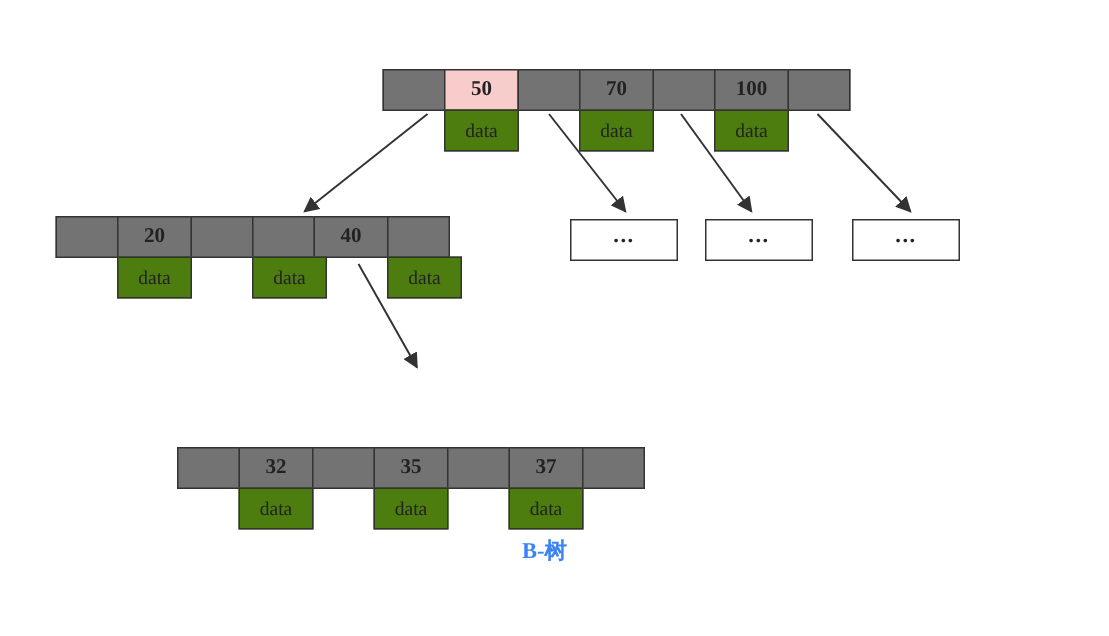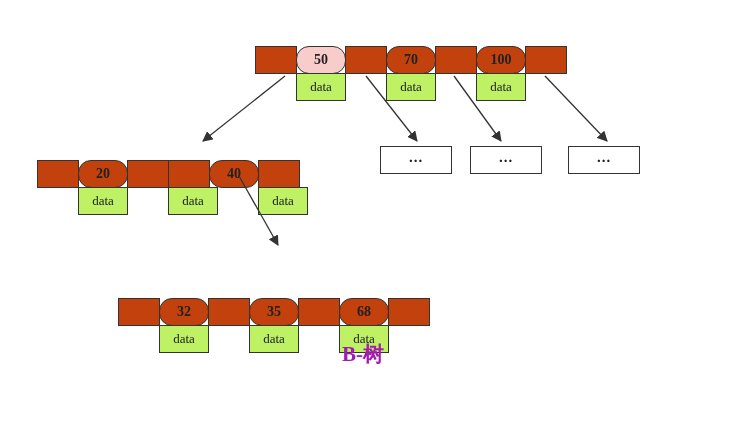--- a/index.html
+++ b/index.html
@@ -10,50 +10,50 @@
     font-family: "Liberation Serif", serif;
     overflow: hidden;
   }
   .stage { position: absolute; inset: 0; }
 
   .bnode { position: absolute; }
   .row { display: flex; }
   .cell {
     height: 28px;
     border: 1px solid var(--border, #333);
-    background: #c2410c;
+    background: #737373;
   }
   .cell + .cell { margin-left: -1px; }
   .ptr { width: 42px; }
   .key {
     width: 50px;
     display: flex; align-items: center; justify-content: center;
-    font-weight: bold; font-size: 14px; color: #222; border-radius: 13px;
+    font-weight: bold; font-size: 14px; color: #222;
   }
   .key.highlight { background: var(--hl, #f9cccc); }
   .databox {
     position: absolute; top: 27px;
     width: 50px; height: 28px;
     border: 1px solid var(--border, #333);
-    background: #bef264;
+    background: #4d7c0f;
     display: flex; align-items: center; justify-content: center;
     font-size: 13px; color: #222;
   }
   .ellipsis {
     position: absolute;
     width: 72px; height: 28px;
     border: 1px solid var(--border, #333);
     background: #ffffff;
     display: flex; align-items: center; justify-content: center;
     font-weight: bold; font-size: 15px; letter-spacing: 1px; color: #222;
     padding-bottom: 6px;
   }
   .caption {
-    position: absolute; top: 340px; left: 288px; width: 150px;
-    text-align: center; font-weight: bold; font-size: 21px; color: #a21caf;
+    position: absolute; top: 358px; left: 288px; width: 150px;
+    text-align: center; font-weight: bold; font-size: 15px; color: #3b82f6;
   }
   svg.arrows { position: absolute; inset: 0; pointer-events: none; }
   svg .arrow { stroke: var(--arrow, #333); stroke-width: 1.3; }
   .ah-fill { fill: var(--arrow, #333); }
 </style>
 </head>
 <body style="background: rgb(255, 255, 255);">
 
 <div class="stage">
 
@@ -65,21 +65,21 @@
       <div class="cell key">70</div>
       <div class="cell ptr"></div>
       <div class="cell key">100</div>
       <div class="cell ptr"></div>
     </div>
     <div class="databox" style="left:41px;">data</div>
     <div class="databox" style="left:131px;">data</div>
     <div class="databox" style="left:221px;">data</div>
   </div>
 
-  <div class="bnode" style="left:37px; top:160px;text-align:center;">
+  <div class="bnode" style="left:37px; top:144px;text-align:center;">
     <div class="row">
       <div class="cell ptr"></div>
       <div class="cell key">20</div>
       <div class="cell ptr"></div>
       <div class="cell ptr"></div>
       <div class="cell key">40</div>
       <div class="cell ptr"></div>
     </div>
     <div class="databox" style="left:41px;">data</div>
     <div class="databox" style="left:131px;">data</div>
@@ -90,21 +90,21 @@
   <div class="ellipsis" style="left:470px; top:146px;">...</div>
   <div class="ellipsis" style="left:568px; top:146px;">...</div>
 
   <div class="bnode" style="left:118px; top:250px;margin-top:48px;">
     <div class="row">
       <div class="cell ptr"></div>
       <div class="cell key">32</div>
       <div class="cell ptr"></div>
       <div class="cell key">35</div>
       <div class="cell ptr"></div>
-      <div class="cell key">68</div>
+      <div class="cell key">37</div>
       <div class="cell ptr"></div>
     </div>
     <div class="databox" style="left:41px;">data</div>
     <div class="databox" style="left:131px;">data</div>
     <div class="databox" style="left:221px;">data</div>
   </div>
 
   <div class="caption">B-树</div>
 
   <svg class="arrows" width="739" height="424" viewBox="0 0 739 424">

